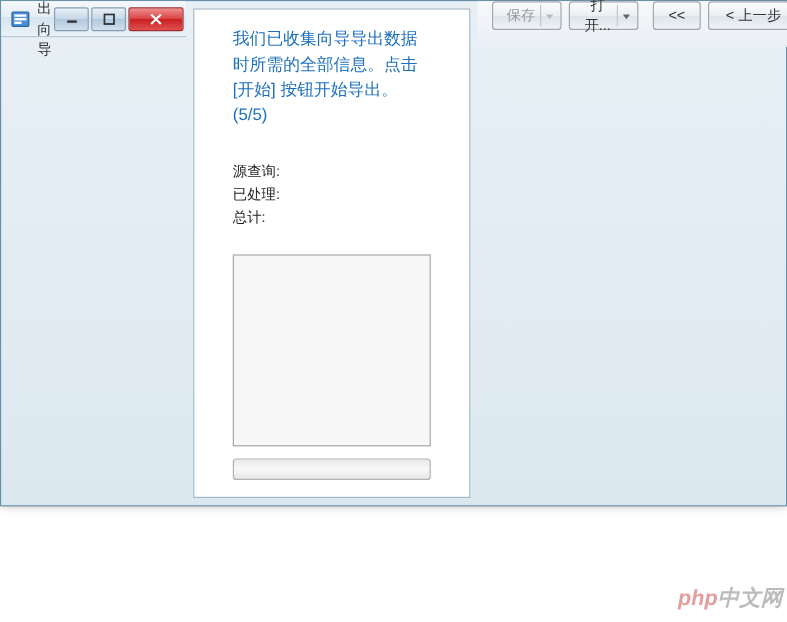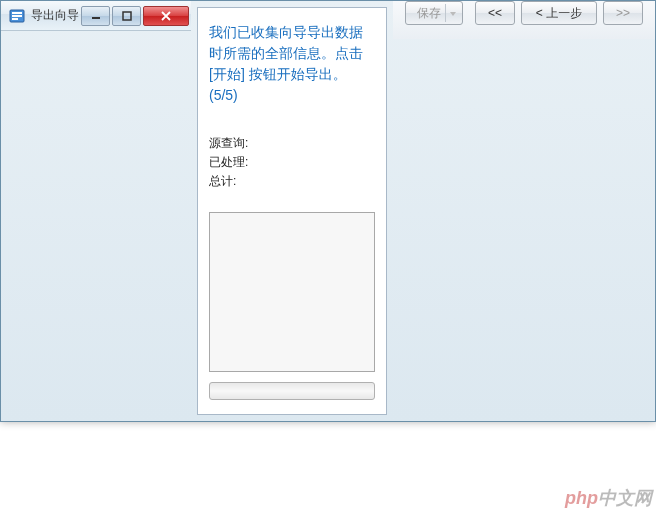--- a/index.html
+++ b/index.html
@@ -59,21 +59,21 @@
       width: 46px;
       background: linear-gradient(to bottom, #f09090 0%, #d84040 50%, #c82020 51%, #e05050 100%);
       border-color: #a03030;
     }
     .win-btn svg { pointer-events: none; }
     .content {
       flex: 1;
       margin: 6px;
       background: #fff;
       border: 1px solid #a8b8c8;
-      padding: 14px 11px;
+      padding: 14px 32px;
       display: flex;
       flex-direction: column;
       position: relative;
     }
     .instruction {
       color: #1a6fbf;
       font-size: 14px;
       margin-bottom: 28px;
       line-height: 1.5;
     }
@@ -218,20 +218,23 @@
 
     <textarea class="log-area" readonly="" style=""></textarea>
 
     <div class="progress-wrap"></div>
   </div>
 
   <div class="footer">
     <button class="btn split disabled" disabled="">
       <span>保存</span>
     </button>
+    <button class="btn split">
+      <span>打开...</span>
+    </button>
     <div class="spacer"></div>
     <button class="btn" style="min-width:40px">
       <span>&lt;&lt;</span>
     </button>
     <button class="btn" style="min-width:76px">
       <span>&lt; 上一步</span>
     </button>
     <button class="btn disabled" style="min-width:40px" disabled="">
       <span>&gt;&gt;</span>
     </button>

